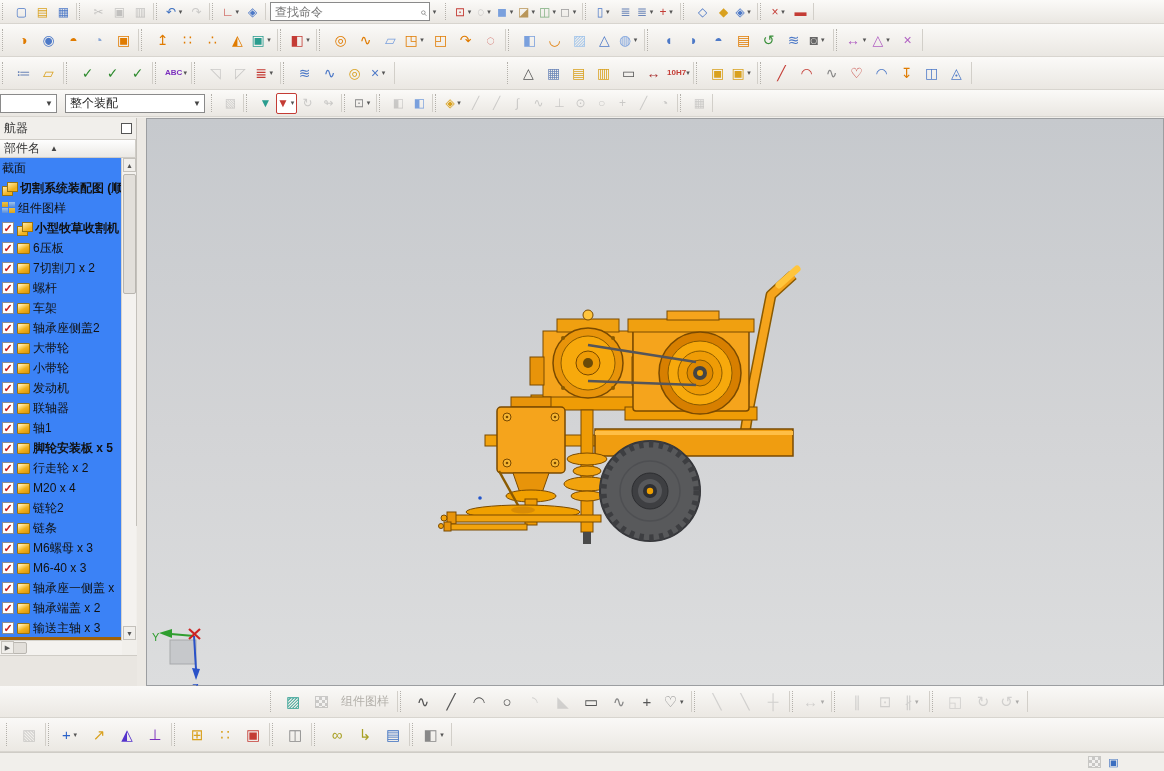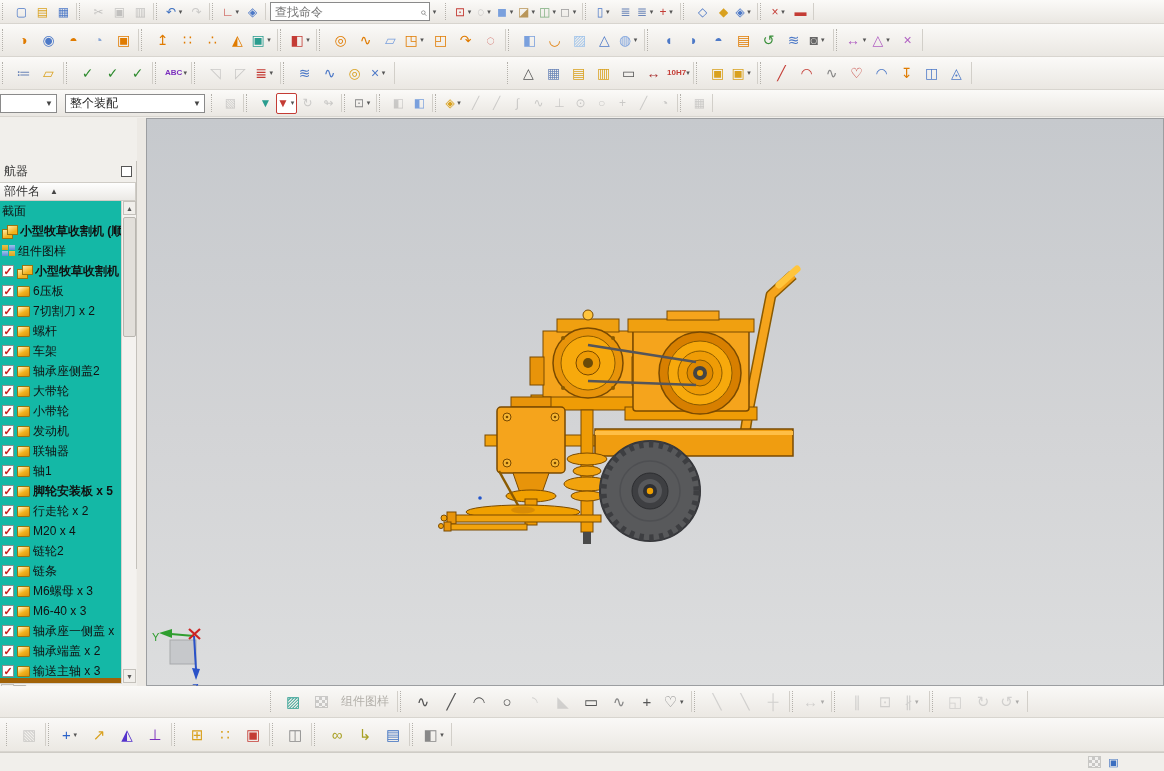--- a/index.html
+++ b/index.html
@@ -44,29 +44,29 @@
   .searchbox input { flex:1; border:none; outline:none; font-size:12px; color:#444;
                      font-family:"Liberation Sans",sans-serif; background:transparent; width:120px;}
   .mag { font-size:12px; color:#777; transform: scaleX(-1); }
   
   .combo { height:19px; border:1px solid #8a8a8a; background:#fff; display:flex;
            align-items:center; margin:0 4px; padding-left:4px; }
   .combo .cval { flex:1; color:#222; font-size:12px; white-space:nowrap; overflow:hidden; }
   .combo .carr { width:14px; text-align:center; font-size:8px; color:#444; }
   
   #panel { position:absolute; left:0; top:118px; width:137px; height:408px;
-           background:#f1efeb; border-right:1px solid #c4c1bb;margin-top:43px; }
+           background:#f1efeb; border-right:1px solid #c4c1bb; }
   #ptitle { height:21px; display:flex; align-items:center; padding:0 4px;
             color:#333; font-size:12px; }
   #ptitle .flo { margin-left:auto; width:11px; height:11px; border:1px solid #555; background:#fff; }
   #phead { height:19px; background:linear-gradient(#fefefe,#ebe9e5); border:1px solid #cfccc6;
            border-left:none; display:flex; align-items:center; padding:0 4px; color:#333; }
   #phead .sort { margin-left:10px; font-size:8px; color:#444; }
-  #tree { position:absolute; left:0; top:40px; width:122px; height:482px; background:#14b8a6;
-          overflow:hidden; border-bottom:5px solid #a16207; }
+  #tree { position:absolute; left:0; top:40px; width:122px; height:482px; background:#3b82f6;
+          overflow:hidden; border-bottom:3px solid #a16207; }
   .trow { height:20px; display:flex; align-items:center; gap:3px; padding-left:2px;
           white-space:nowrap; overflow:hidden; color:#111; }
   .trow.b { font-weight:bold; }
   .cb { width:12px; height:12px; border:1px solid #8f8f8f; background:#fff; flex:0 0 auto;
         display:flex; align-items:center; justify-content:center;
         color:#cc2020; font-size:11px; font-weight:bold; line-height:1; }
   .cubeic { width:13px; height:11px; flex:0 0 auto; border:1px solid #9a7410; border-radius:1px;
             background:linear-gradient(150deg,#ffeaa6 15%,#f2b21d 55%,#d89410); }
   .asmic { width:15px; height:13px; flex:0 0 auto; position:relative; }
   .asmic::before, .asmic::after { content:""; position:absolute; width:9px; height:8px;
@@ -573,21 +573,21 @@
     <div id="phead">
       <span>部件名</span>
       <span class="sort">▲</span>
     </div>
     <div id="tree">
         <div class="trow">
           <span class="tlabel">截面</span>
         </div>
         <div class="trow b">
           <span class="asmic"></span>
-          <span class="tlabel">小型牧草收割机 (顺</span>
+          <span class="tlabel">切割系统装配图 (顺</span>
         </div>
         <div class="trow">
           <span class="patic"></span>
           <span class="tlabel">组件图样</span>
         </div>
         <div class="trow b">
           <span class="cb">✓</span>
           <span class="asmic"></span>
           <span class="tlabel">小型牧草收割机</span>
         </div>

